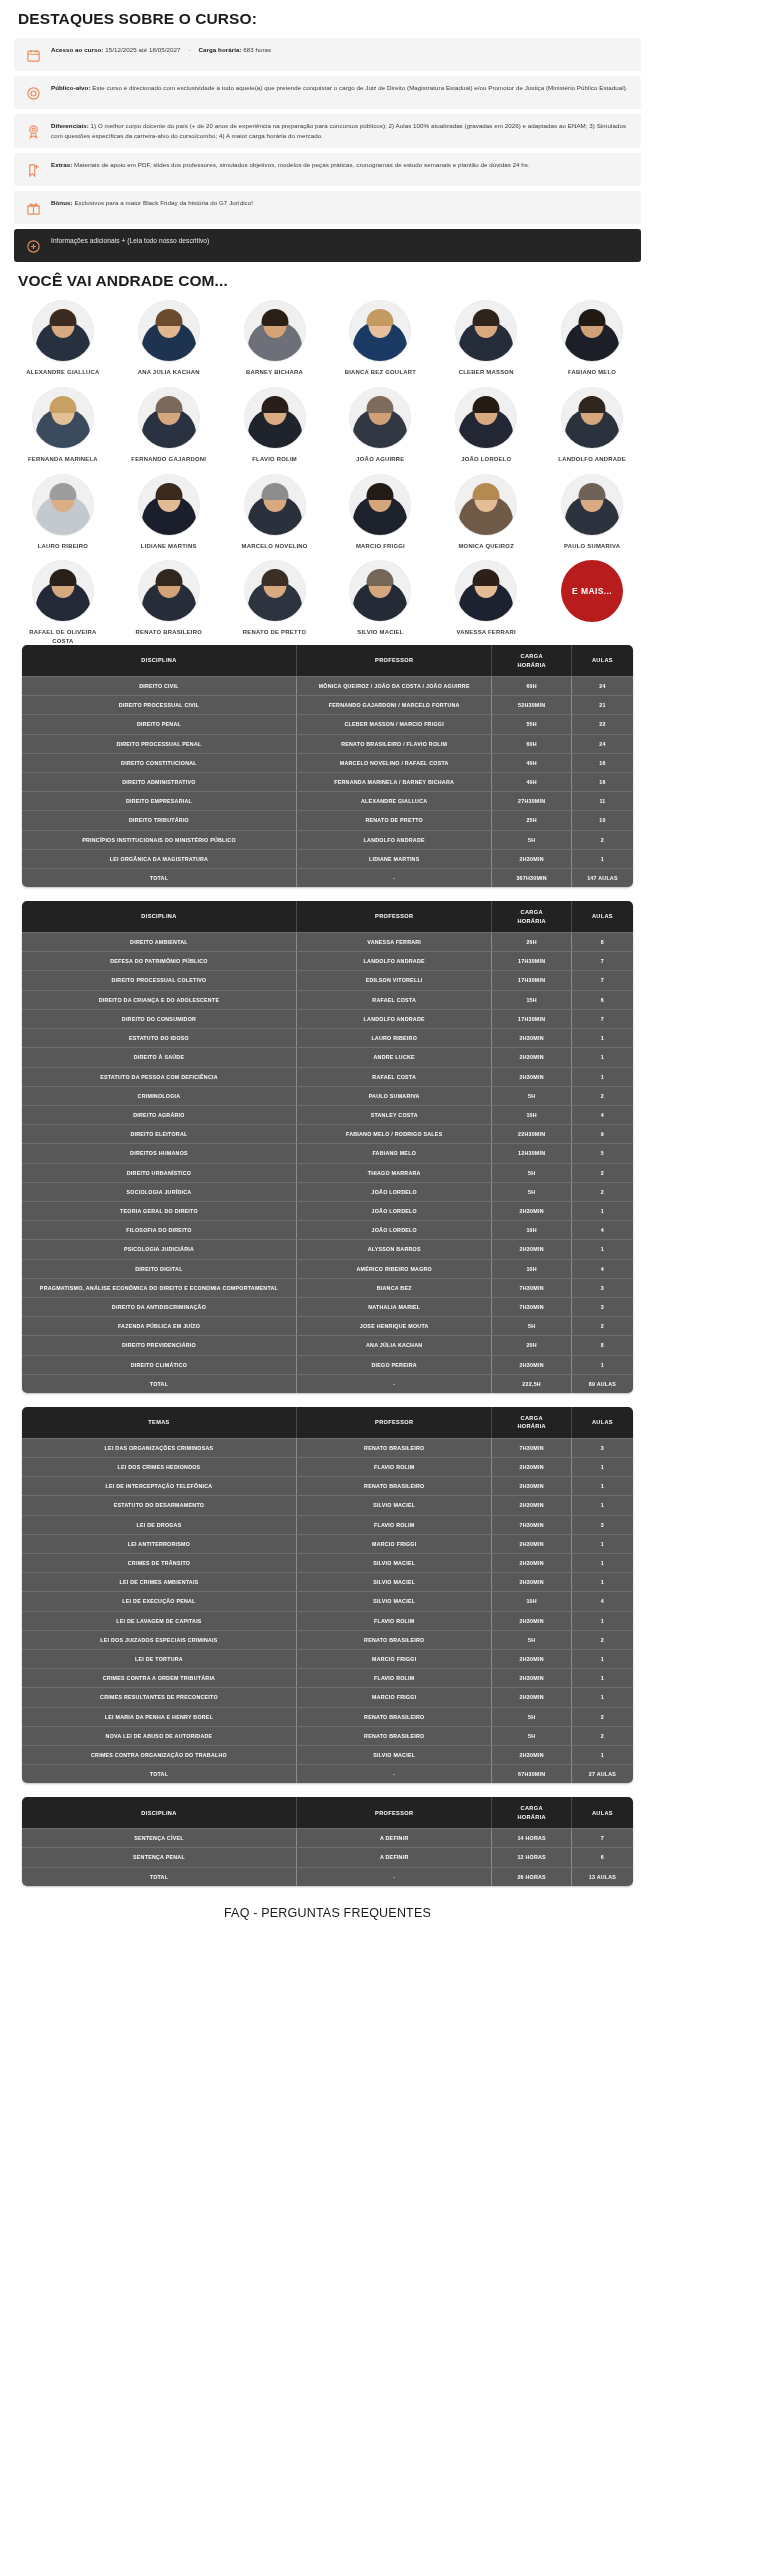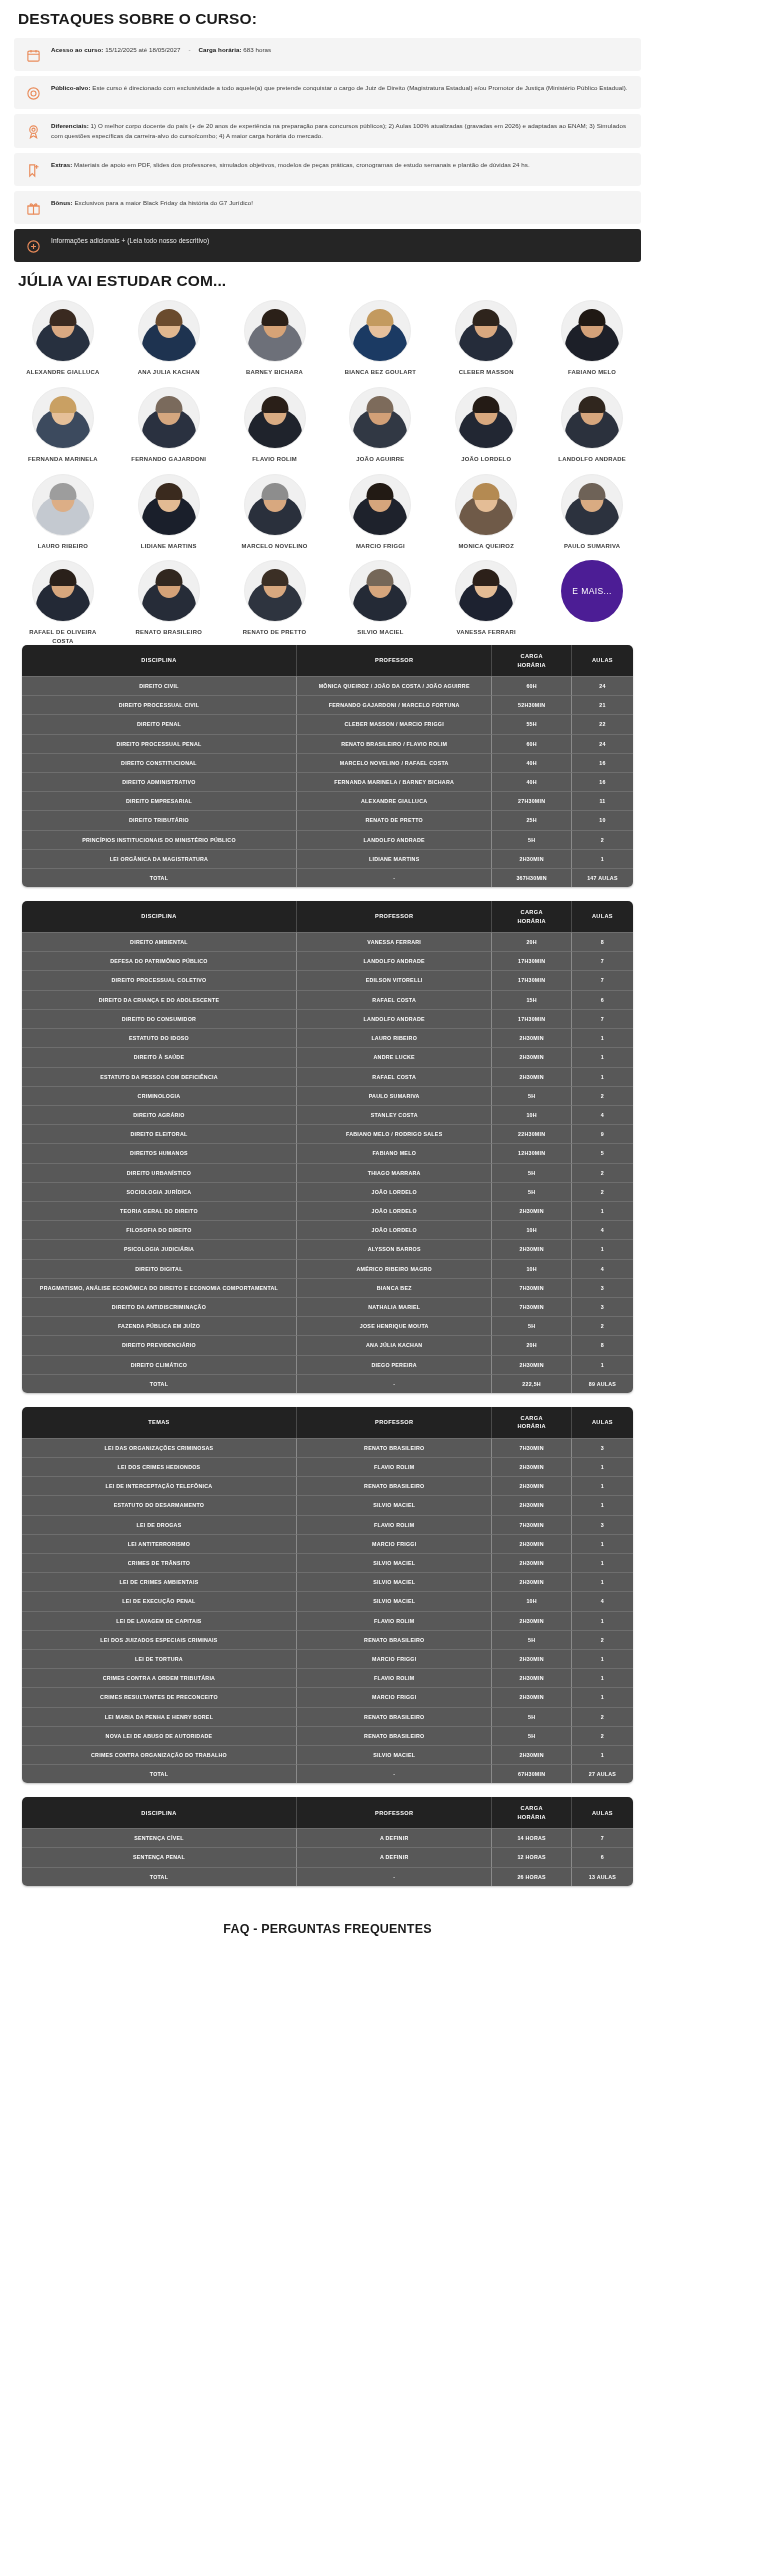--- a/index.html
+++ b/index.html
@@ -112,25 +112,25 @@
     font-size: 5.9px;
     font-weight: bold;
     letter-spacing: .25px;
     line-height: 1.45;
     color: #3b3b3b;
     max-width: 80px;
   }
   .fac-more {
     width: 62px; height: 62px;
     border-radius: 50%;
-    background: #4c1d95;
+    background: #b91c1c;
     color: #fff;
     display: flex; align-items: center; justify-content: center;
     font-size: 8.5px;
-    font-weight: normal;
+    font-weight: bold;
     letter-spacing: .4px;
   }
 
   
   .tbl-wrap { margin: 0 22px 14px 22px; }
   table.prog {
     width: 100%;
     border-collapse: separate;
     border-spacing: 0;
     table-layout: fixed;
@@ -166,24 +166,24 @@
   table.prog tr.total td { background: #585858; }
   col.c-disc { width: 45%; }
   col.c-prof { width: 32%; }
   col.c-carga { width: 13%; }
   col.c-aulas { width: 10%; }
 
   
   .faq-title {
     text-align: center;
     font-size: 12.5px;
-    font-weight: bold;
+    font-weight: normal;
     letter-spacing: .2px;
     color: #1b1b1b;
-    margin: 36px 0 6px 0;
+    margin: 20px 0 6px 0;
   }
 </style>
 </head>
 <body>
 
 <div class="page">
 
   <h2 class="section-title">DESTAQUES SOBRE O CURSO:</h2>
   <div class="highlights">
       <div class="hl-row">
@@ -236,21 +236,21 @@
         <span class="hl-ico">
           <svg viewBox="0 0 24 24" fill="none" stroke="currentColor" stroke-width="1.8">
             <circle cx="12" cy="12" r="9"></circle>
             <path d="M12 8v8M8 12h8"></path>
           </svg>
         </span>
         <div class="hl-txt">Informações adicionais + (Leia todo nosso descritivo)</div>
       </div>
     </div>
 
-  <h2 class="section-title">JÚLIA VAI ESTUDAR COM...</h2>
+  <h2 class="section-title">VOCÊ VAI ANDRADE COM...</h2>
   <div class="faculty">
       <div class="fac-cell">
         <div class="fac-photo">
           <span class="bust" style="background:#27303f"></span>
           <span class="head" style="background:#d9a982"></span>
           <span class="hair" style="background:#3a2a20"></span>
         </div>
         <div class="fac-name">ALEXANDRE GIALLUCA</div>
       </div>
       <div class="fac-cell">

